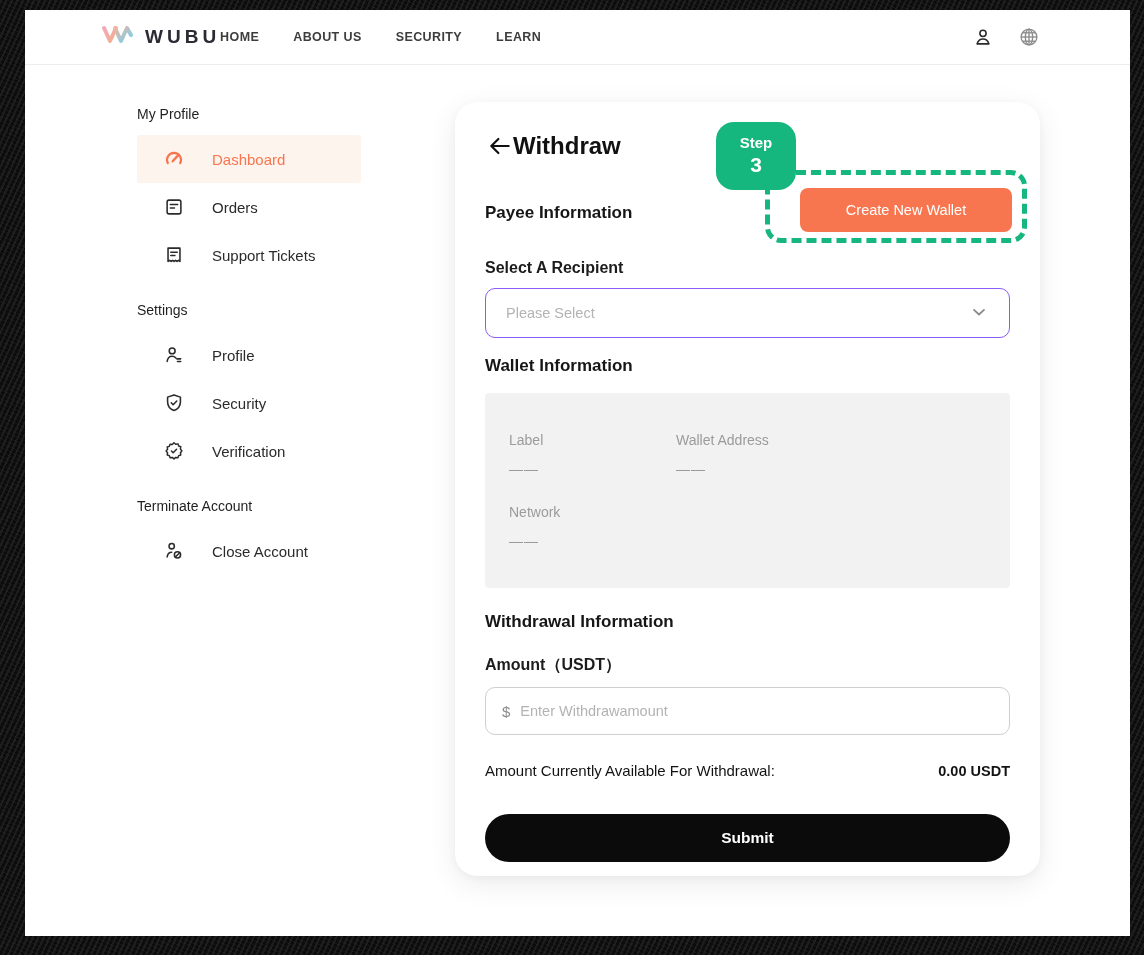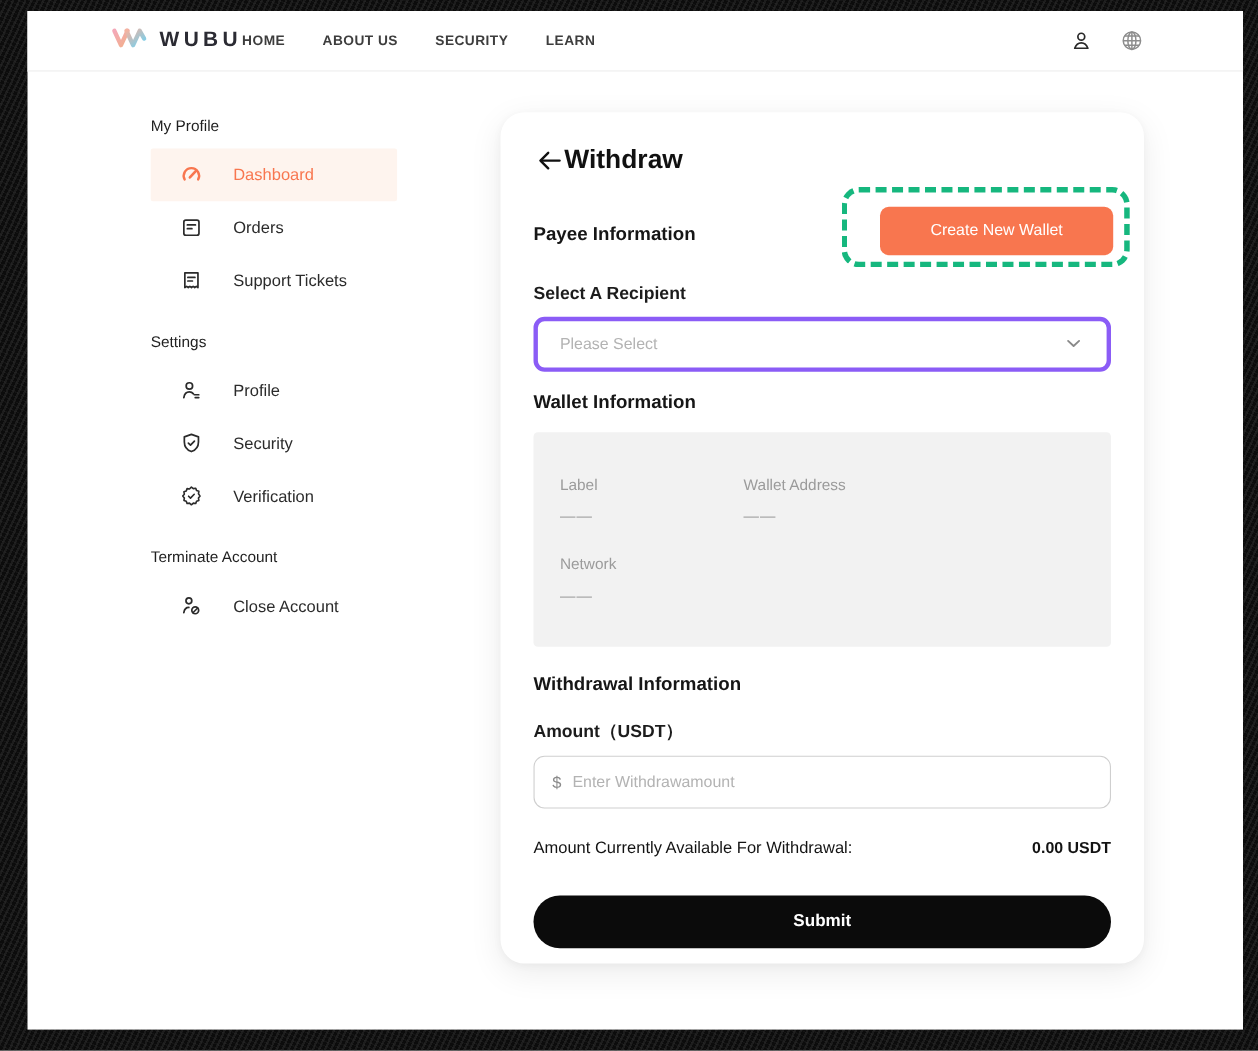--- a/index.html
+++ b/index.html
@@ -82,21 +82,21 @@
     position:absolute; left:345px; top:86px; width:212px; height:44px;
     background:#f8764f; border:none; border-radius:8px; cursor:pointer;
     color:#fff; font-size:14.5px; z-index:2;
     font-family:"Liberation Sans", sans-serif;
   }
 
   .sec-heading{ font-size:17px; font-weight:700; color:#161616; }
   .payee-heading{ margin-top:41px; }
   .field-label{ font-size:16px; font-weight:700; color:#1c1c1c; margin-top:36px; }
   .select-box{
-    margin-top:11px; height:50px; border:4px solid #8b5cf6; border-radius:10px;
+    margin-top:11px; height:50px; border:1px solid #8b5cf6; border-radius:10px;
     display:flex; align-items:center; justify-content:space-between;
     padding:0 20px 0 20px; cursor:pointer; background:#fff; width:100%;
     font-family:"Liberation Sans", sans-serif;
   }
   .select-placeholder{ font-size:14.5px; color:#b3b3b3; }
 
   .wallet-heading{ margin-top:18px; }
   .wallet-box{
     margin-top:17px; height:195px; background:#f2f2f2; border-radius:4px;
     padding:39px 24px 0 24px;
@@ -273,20 +273,24 @@
       <div class="title-row">
         <button class="back-btn">
           <svg width="26" height="26" viewBox="0 0 24 24" fill="none" stroke="#111" stroke-width="2" stroke-linecap="round" stroke-linejoin="round">
             <line x1="20" y1="12" x2="4.5" y2="12"></line>
             <path d="M10.5 5.5 4 12l6.5 6.5"></path>
           </svg>
         </button>
         <h1 class="card-title">Withdraw</h1>
       </div>
 
+      <div class="step-badge">
+        <span class="step-word">Step</span>
+        <span class="step-num">3</span>
+      </div>
       <div class="dash-outline"></div>
       <button class="create-wallet-btn">Create New Wallet</button>
 
       <h2 class="sec-heading payee-heading">Payee Information</h2>
 
       <div class="field-label">Select A Recipient</div>
       <button class="select-box">
         <span class="select-placeholder">Please Select</span>
         <span>
           <svg width="20" height="20" viewBox="0 0 24 24" fill="none" stroke="#8a8a8a" stroke-width="2.1" stroke-linecap="round" stroke-linejoin="round">

